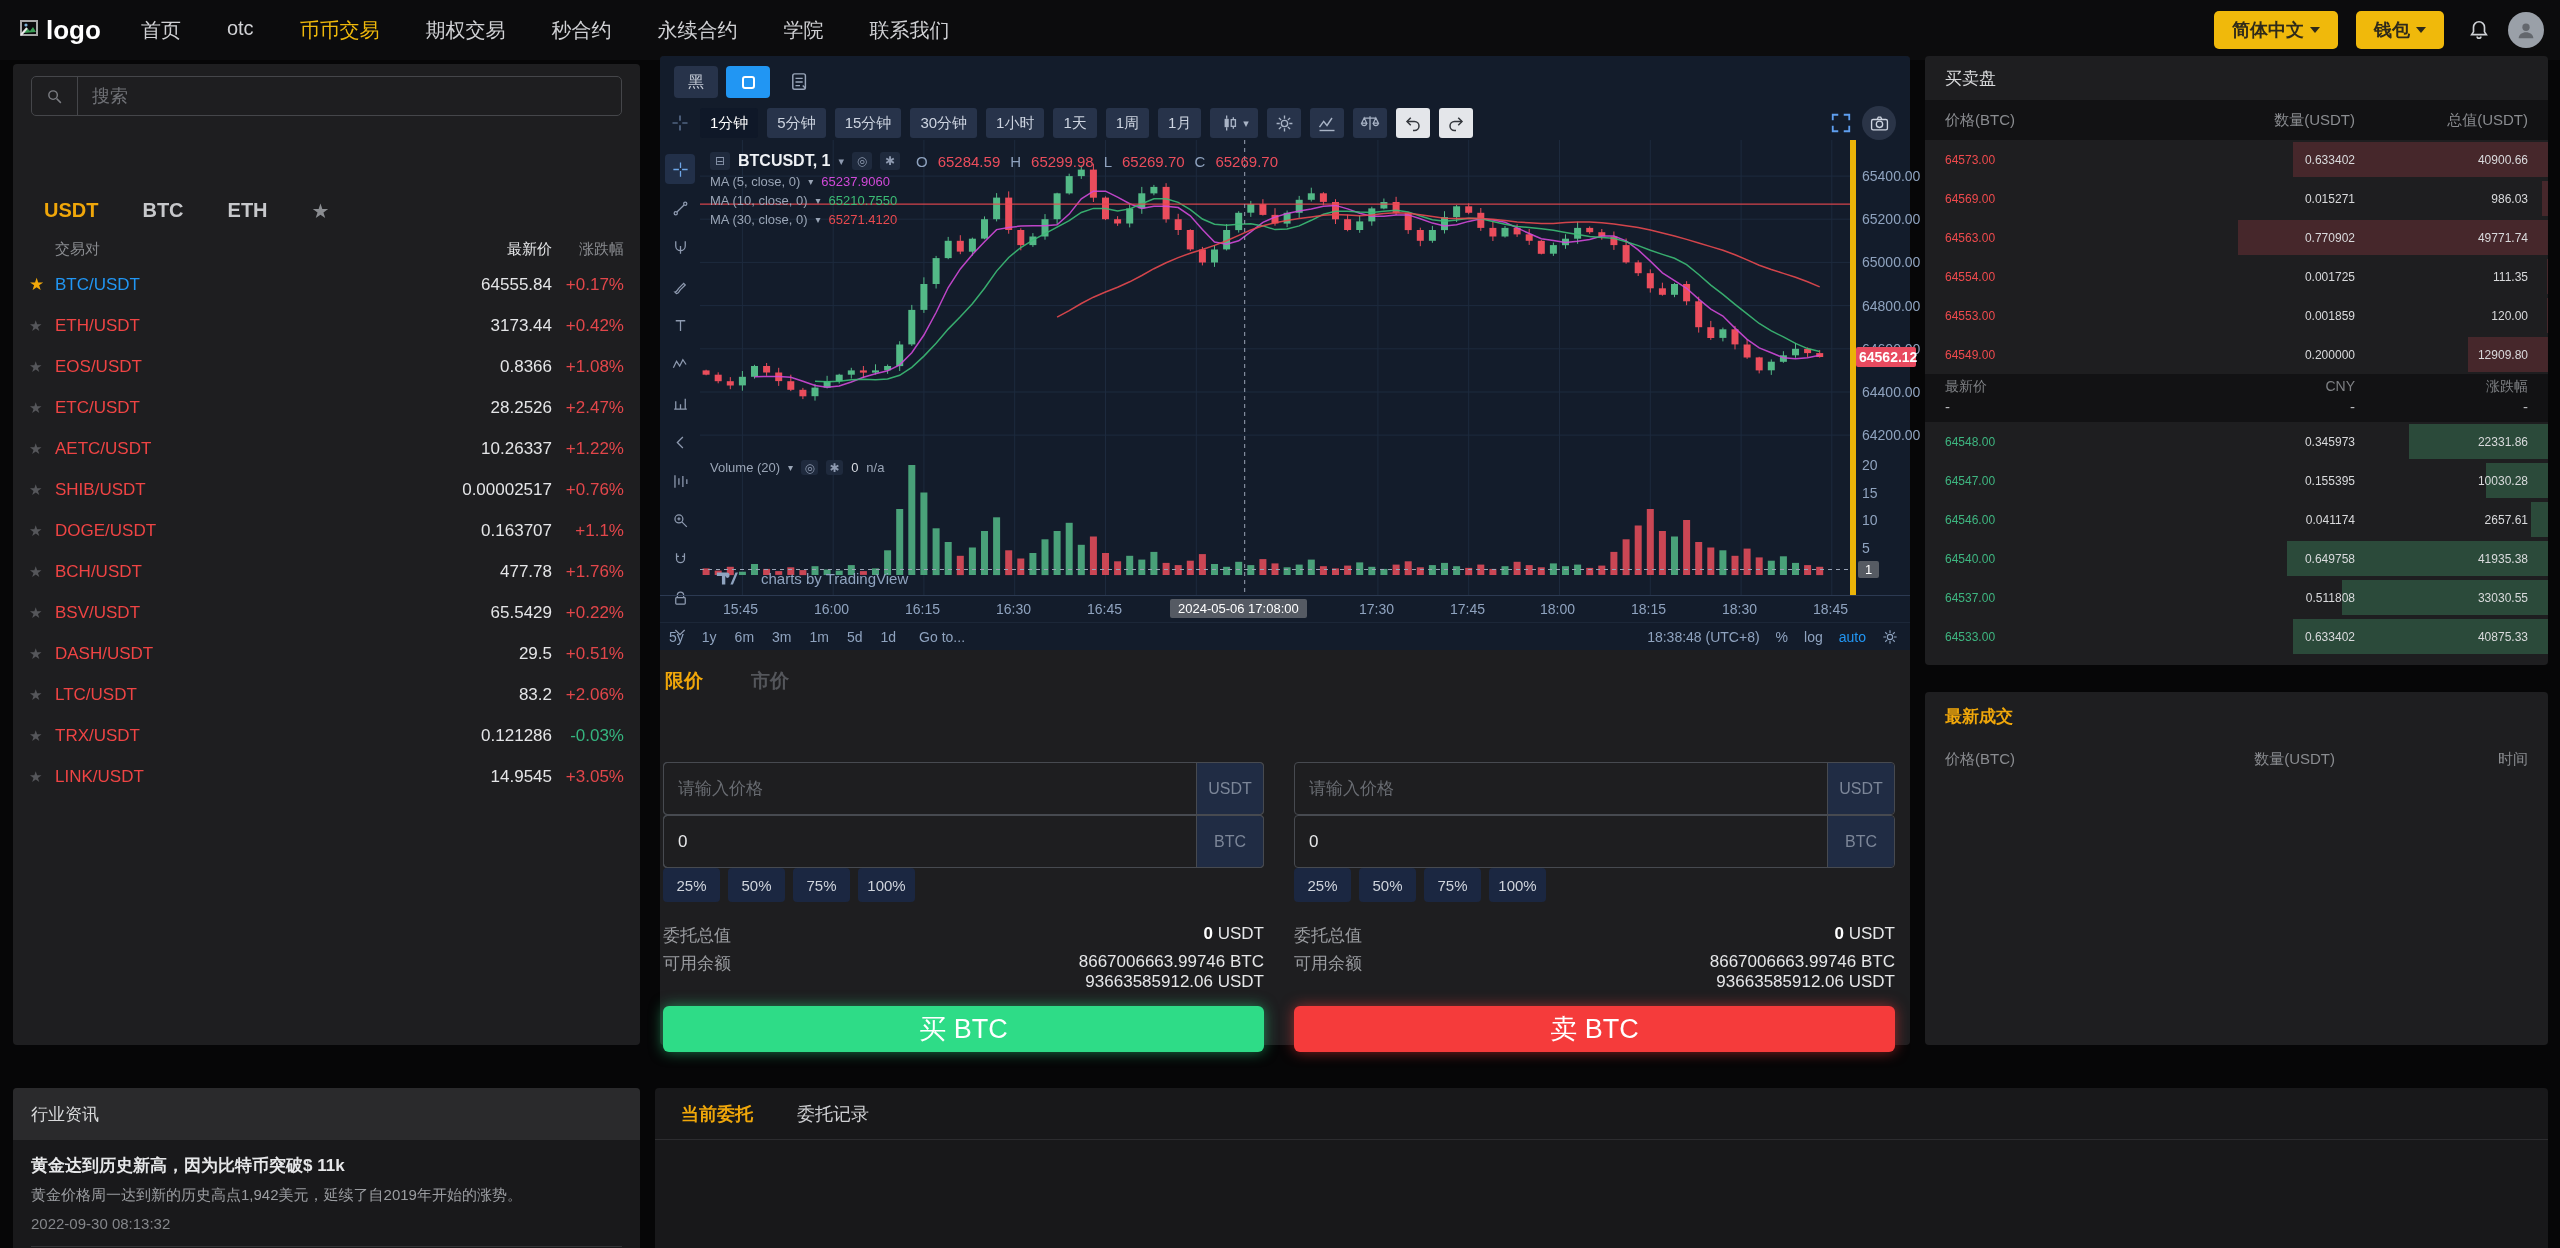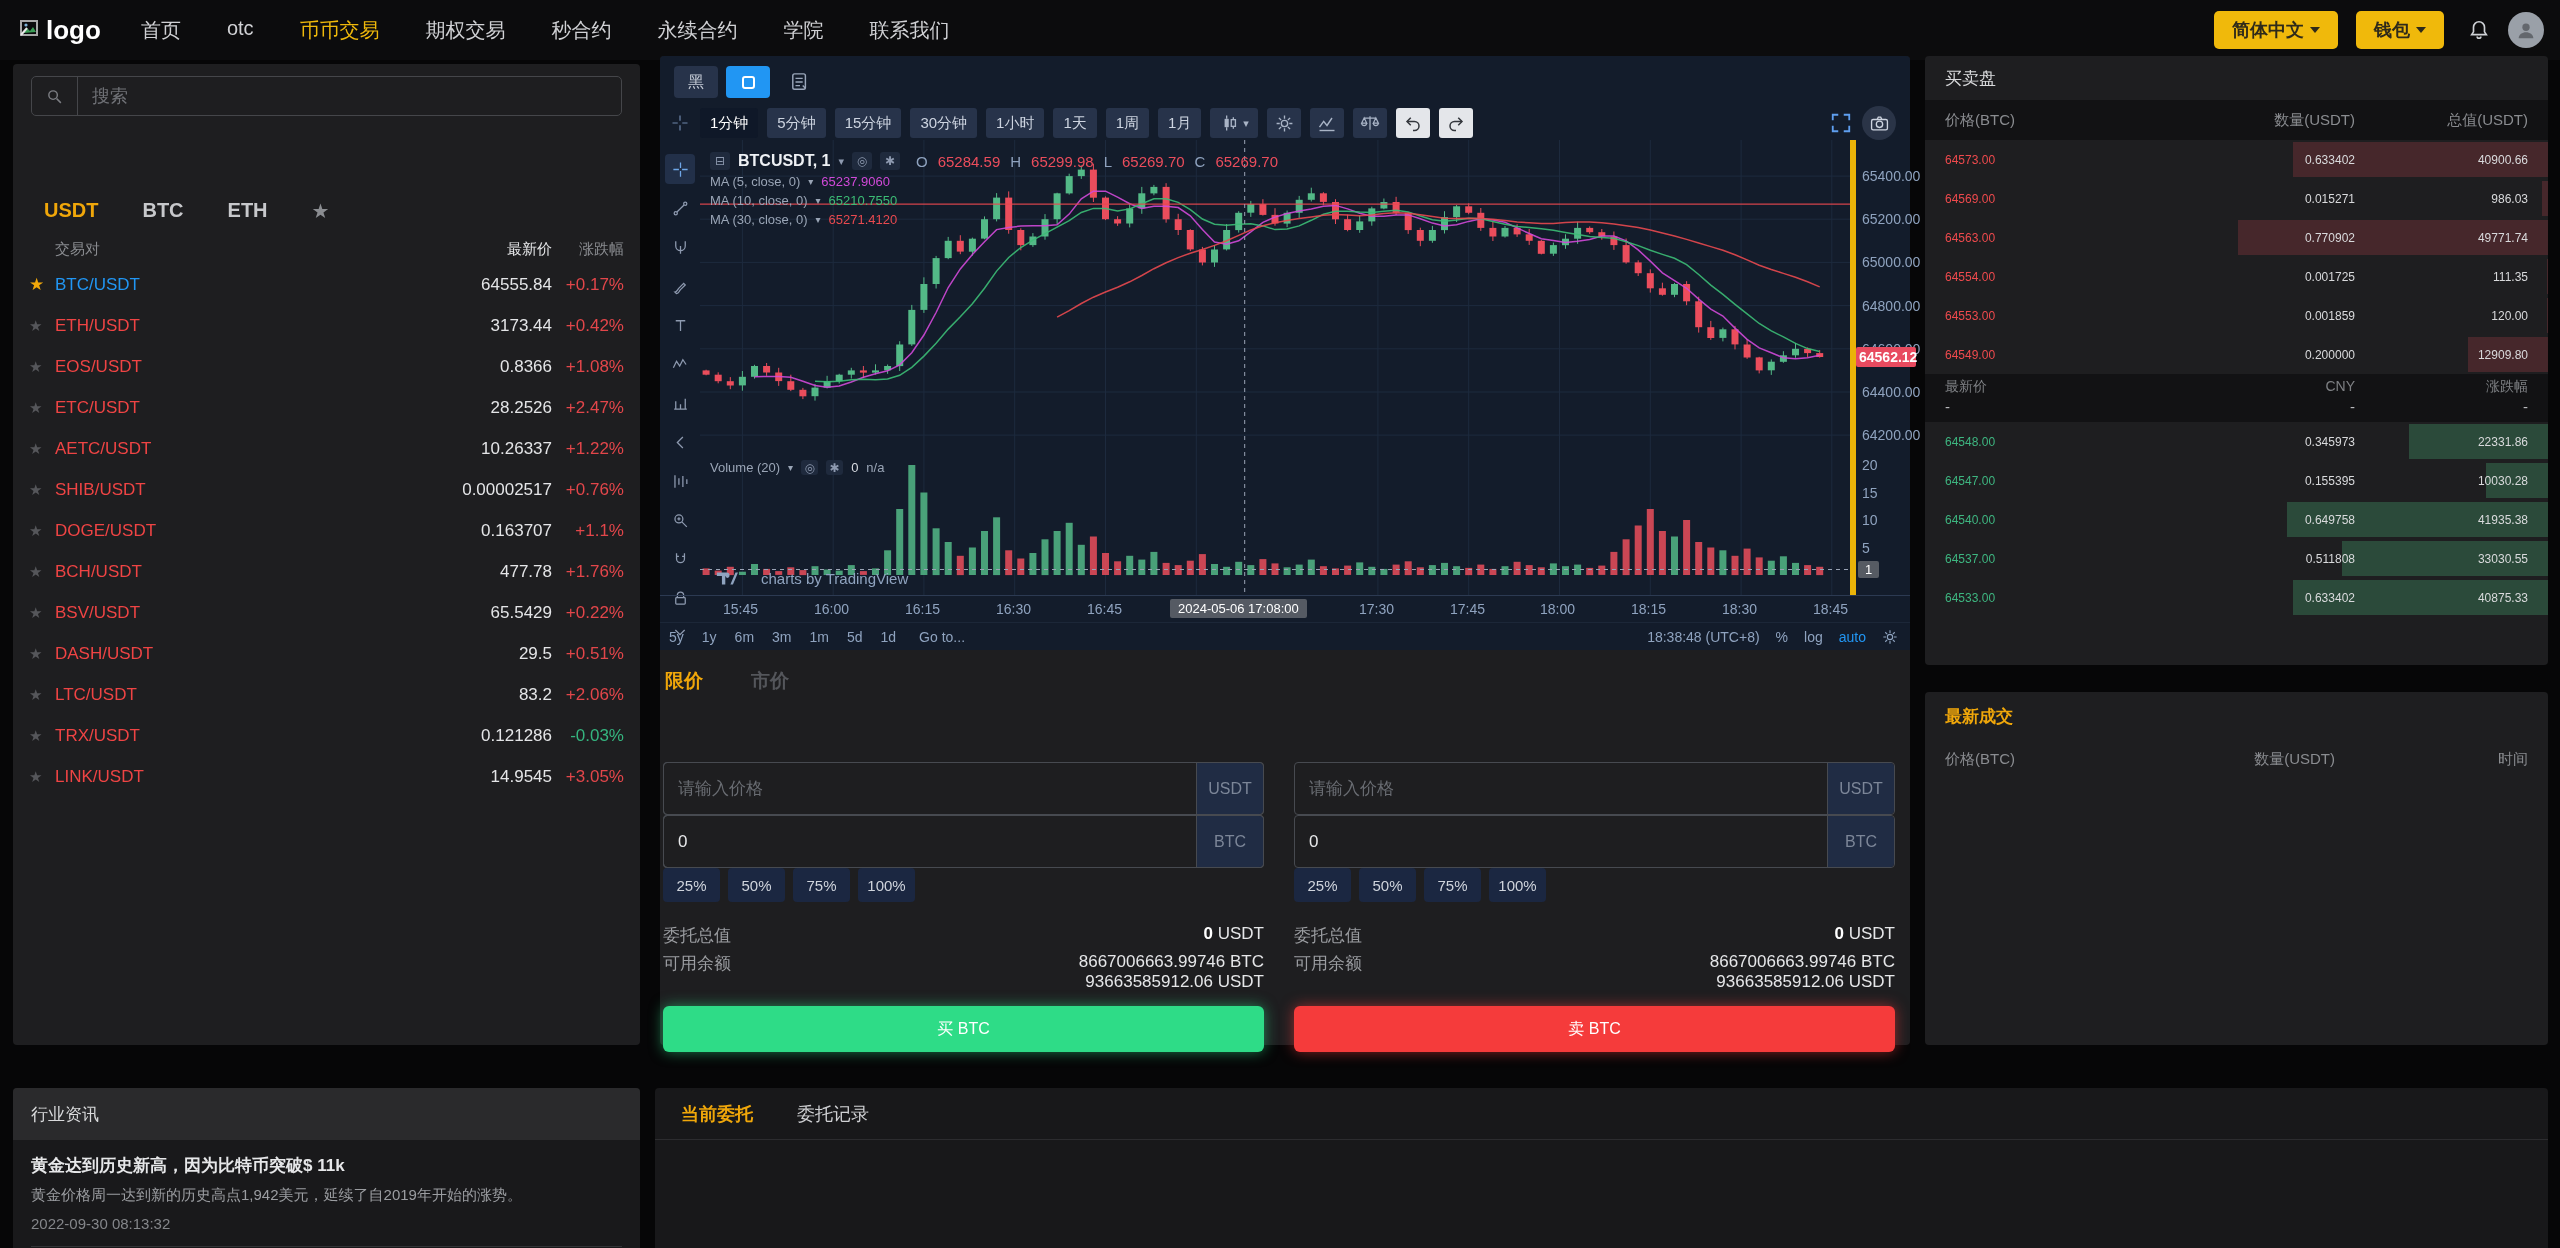--- a/index.html
+++ b/index.html
@@ -109,21 +109,21 @@
   .finput input::placeholder { color:#696c72; }
   .unit { width:67px; background:#202c44; border-left:1px solid #474a50; border-radius:0 4px 4px 0;
     color:#7c8698; font-size:16px; display:flex; align-items:center; justify-content:center; }
   .pcts { position:absolute; left:0; top:165px; display:flex; gap:8px; }
   .pct { width:57px; height:34px; background:#1b2741; border-radius:4px; color:#cfd4dc; font-size:15px;
     display:flex; align-items:center; justify-content:center; cursor:pointer; }
   .frow { position:absolute; left:0; width:601px; display:flex; font-size:17px; color:#9b9da1; }
   .frow .rv { margin-left:auto; color:#e6e7e9; text-align:right; }
   .frow .rv b { color:#fff; }
   .obtn { position:absolute; left:0; top:312px; width:601px; height:46px; border-radius:6px; color:#fff;
-    font-size:16px; display:flex; align-items:center; justify-content:center; cursor:pointer; }
+    font-size:27px; display:flex; align-items:center; justify-content:center; cursor:pointer; }
   .buy { background:#2edc87; box-shadow:0 0 14px rgba(46,220,135,.55); }
   .sell { background:#f53b3b; box-shadow:0 0 14px rgba(245,59,59,.55); }
 
   
   #p-book { left:1925px; top:56px; width:623px; height:609px; }
   .bktitle { height:44px; display:flex; align-items:center; padding:0 20px; font-size:17px; color:#d9dadc; }
   .bkhead, .midbar { background:#121214; }
   .bkhead { height:40px; display:flex; align-items:center; padding:0 20px; font-size:15px; color:#8a8c90; }
   .c1 { width:170px; }
   .c2 { width:240px; text-align:right; }
@@ -1012,20 +1012,26 @@
         <span class="c2">0.345973</span>
         <span class="c3">22331.86</span>
       </div>
       <div class="brow bid">
         <div class="depth b" style="width:10%"></div>
         <span class="c1">64547.00</span>
         <span class="c2">0.155395</span>
         <span class="c3">10030.28</span>
       </div>
       <div class="brow bid">
+        <div class="depth b" style="width:2.7%"></div>
+        <span class="c1">64546.00</span>
+        <span class="c2">0.041174</span>
+        <span class="c3">2657.61</span>
+      </div>
+      <div class="brow bid">
         <div class="depth b" style="width:41.9%"></div>
         <span class="c1">64540.00</span>
         <span class="c2">0.649758</span>
         <span class="c3">41935.38</span>
       </div>
       <div class="brow bid">
         <div class="depth b" style="width:33%"></div>
         <span class="c1">64537.00</span>
         <span class="c2">0.511808</span>
         <span class="c3">33030.55</span>

